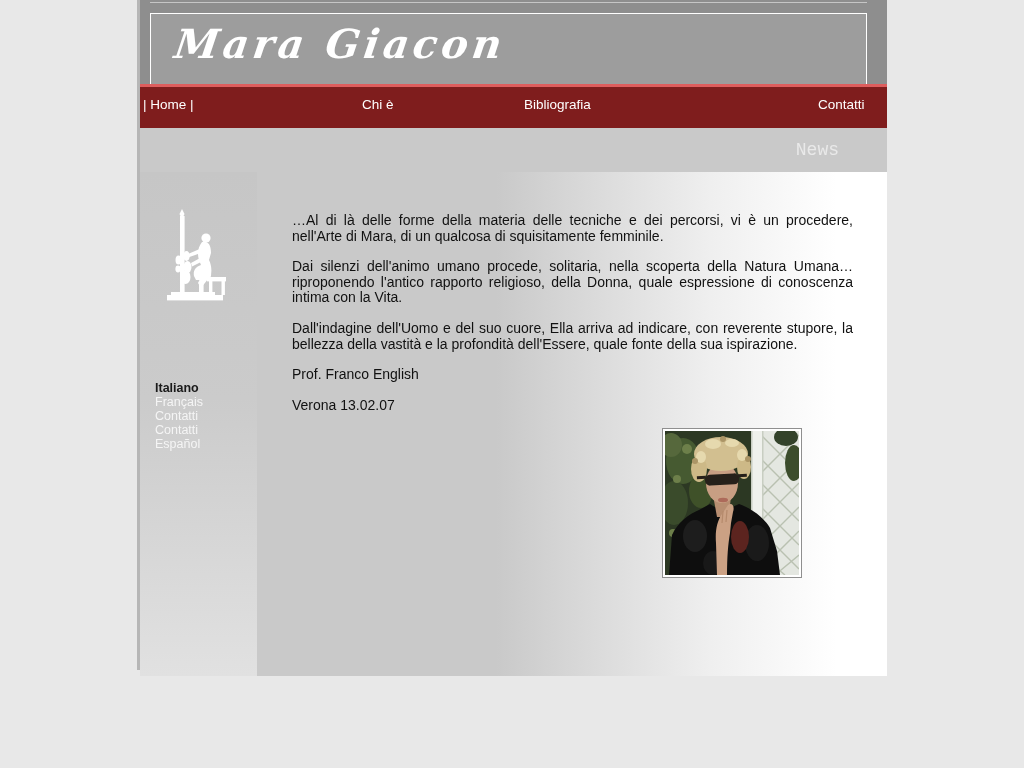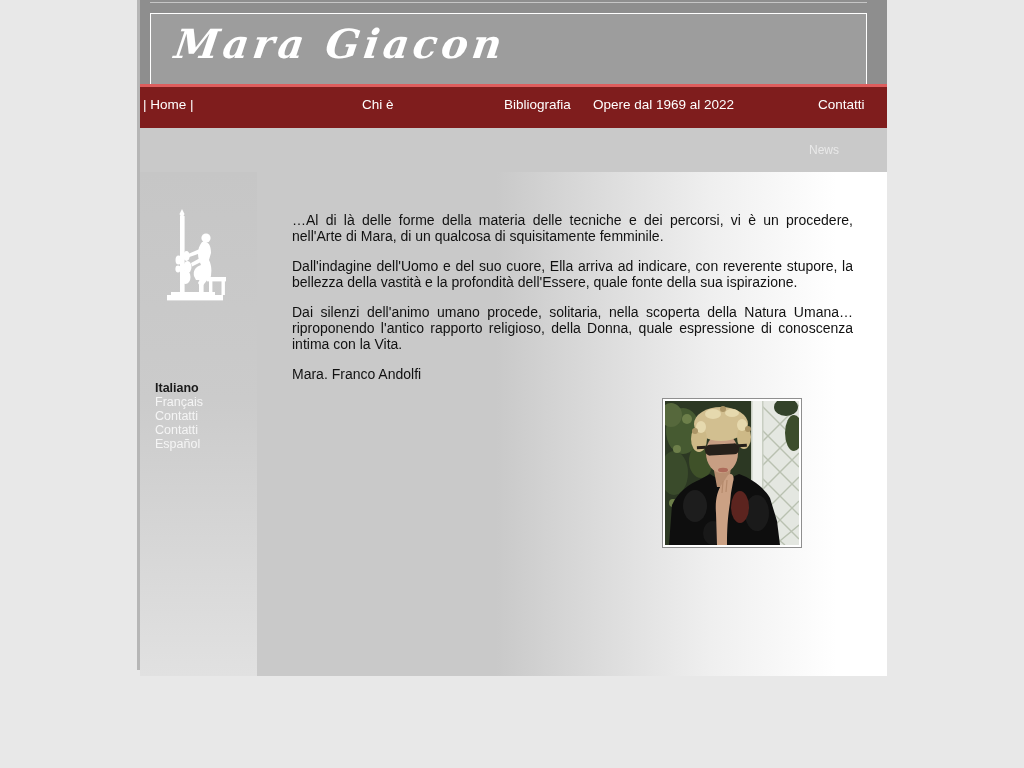--- a/index.html
+++ b/index.html
@@ -39,30 +39,30 @@
   .nav {
     position:relative; height:41px; background:#7f1d1d;
   }
   .nav a {
     position:absolute; top:0; line-height:35px;
     color:#ffffff; font-size:13.5px; text-decoration:none; white-space:nowrap;
   }
   .nav-home   { left:3px; }
   .nav-chie   { left:203px;margin-left:19px; }
   .nav-pensiero { left:280px;margin-top:36px; }
-  .nav-biblio { left:364px; }
+  .nav-biblio { left:384px; }
   .nav-opere  { left:453px; }
   .nav-contatti { left:656px;margin-left:22px; }
   
   .newsband {
     position:relative; height:44px; background:#c9c9c9;
   }
   .newsband a {
     position:absolute; right:48px; top:0; line-height:44px;
-    color:#e9e9e9; font-size:12px; text-decoration:none;
+    color:#e9e9e9; font-size:18px; text-decoration:none;font-family:Liberation Mono, monospace;
   }
   
   .main { display:flex; height:504px; }
   .sidebar {
     position:relative; width:117px; flex:0 0 117px;
     background:linear-gradient(to bottom,#c6c6c6 0%,#cbcbcb 45%,#e1e1e1 100%);
   }
   .sculptor { position:absolute; left:25px; top:37px; width:65px; height:95px; }
   .langs { position:absolute; left:15px; top:209px; font-size:12.5px; line-height:14px; }
   .langs a { display:block; text-decoration:none; color:#f5f5f5; }
@@ -95,21 +95,20 @@
       <div class="site-title">Mara Giacon</div>
     </div>
   </div>
   <div class="redline"></div>
 
   <div class="nav">
     <a href="#" class="nav-home">| Home |</a>
     <a href="#" class="nav-chie">Chi è</a>
     <a href="#" class="nav-pensiero">Pensiero</a>
     <a href="#" class="nav-biblio">Bibliografia</a>
-    <a href="#" class="nav-opere">Opere dal 1969 al 2022</a>
     <a href="#" class="nav-contatti">Contatti</a>
   </div>
 
   <div class="newsband">
     <a href="#">News</a>
   </div>
 
   <div class="main">
 
     <div class="sidebar">
@@ -139,23 +138,24 @@
         <a href="#" class="lang-active">Italiano</a>
         <a href="#">Français</a>
         <a href="#">Contatti</a>
         <a href="#">Contatti</a>
         <a href="#">Español</a>
       </div>
     </div>
 
     <div class="content">
       <p>…Al di là delle forme della materia delle tecniche e dei percorsi, vi è un procedere, nell'Arte di Mara, di un qualcosa di squisitamente femminile.</p>
+      <p>Dai silenzi dell'animo umano procede, solitaria, nella scoperta della Natura Umana… riproponendo l'antico rapporto religioso, della Donna, quale espressione di conoscenza intima con la Vita.</p>
       <p>Dall'indagine dell'Uomo e del suo cuore, Ella arriva ad indicare, con reverente stupore, la bellezza della vastità e la profondità dell'Essere, quale fonte della sua ispirazione.</p>
-      <p>Dai silenzi dell'animo umano procede, solitaria, nella scoperta della Natura Umana… riproponendo l'antico rapporto religioso, della Donna, quale espressione di conoscenza intima con la Vita.</p>
-      <p class="nojust">Mara. Franco Andolfi</p>
+      <p class="nojust">Prof. Franco English</p>
+      <p class="nojust">Verona 13.02.07</p>
 
       <div class="photo">
         <svg viewBox="0 0 134 144">
 
           <rect x="0" y="0" width="102" height="144" fill="#2c3823"></rect>
           <ellipse cx="18" cy="30" rx="17" ry="23" fill="#465a31"></ellipse>
           <ellipse cx="9" cy="72" rx="14" ry="22" fill="#3a4b2b"></ellipse>
           <ellipse cx="30" cy="112" rx="18" ry="24" fill="#44552f"></ellipse>
           <ellipse cx="6" cy="14" rx="11" ry="12" fill="#56683c"></ellipse>
           <ellipse cx="36" cy="60" rx="12" ry="17" fill="#3f5129"></ellipse>

